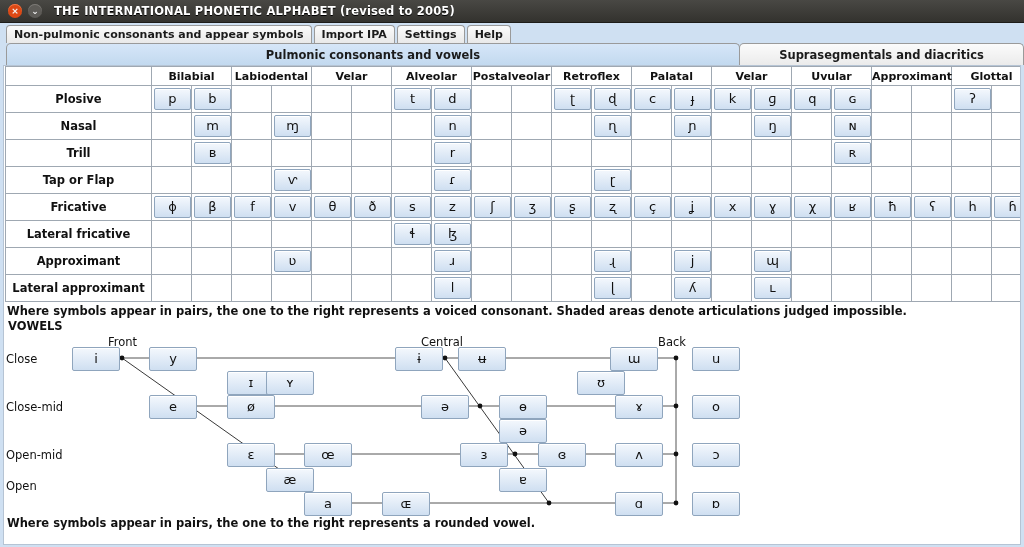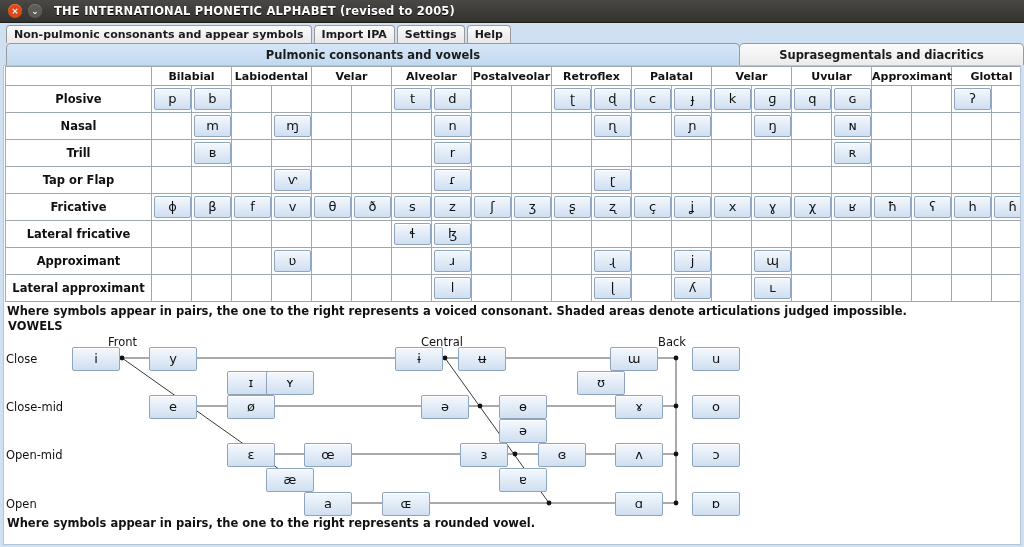--- a/index.html
+++ b/index.html
@@ -533,21 +533,21 @@
           <circle cx="672" cy="168" r="2.4"></circle>
         </g>
       </svg>
       <div id="vowel-layer">
           <div class="vlabel" style="left: 104px; top: 0px;">Front</div>
           <div class="vlabel" style="left: 417px; top: 0px;">Central</div>
           <div class="vlabel" style="left: 654px; top: 0px;">Back</div>
           <div class="vlabel" style="left: 2px; top: 17px;">Close</div>
           <div class="vlabel" style="left: 2px; top: 65px;">Close-mid</div>
           <div class="vlabel" style="left: 2px; top: 113px;">Open-mid</div>
-          <div class="vlabel" style="left: 2px; top: 162px;">Open</div>
+          <div class="vlabel" style="left: 2px; top: 144px;">Open</div>
           <div class="vbox" style="left: 68px; top: 12px;">i</div>
           <div class="vbox" style="left: 145px; top: 12px;">y</div>
           <div class="vbox" style="left: 391px; top: 12px;">ɨ</div>
           <div class="vbox" style="left: 454px; top: 12px;">ʉ</div>
           <div class="vbox" style="left: 606px; top: 12px;">ɯ</div>
           <div class="vbox" style="left: 688px; top: 12px;">u</div>
           <div class="vbox" style="left: 223px; top: 36px;">ɪ</div>
           <div class="vbox" style="left: 262px; top: 36px;">ʏ</div>
           <div class="vbox" style="left: 573px; top: 36px;">ʊ</div>
           <div class="vbox" style="left: 145px; top: 60px;">e</div>

